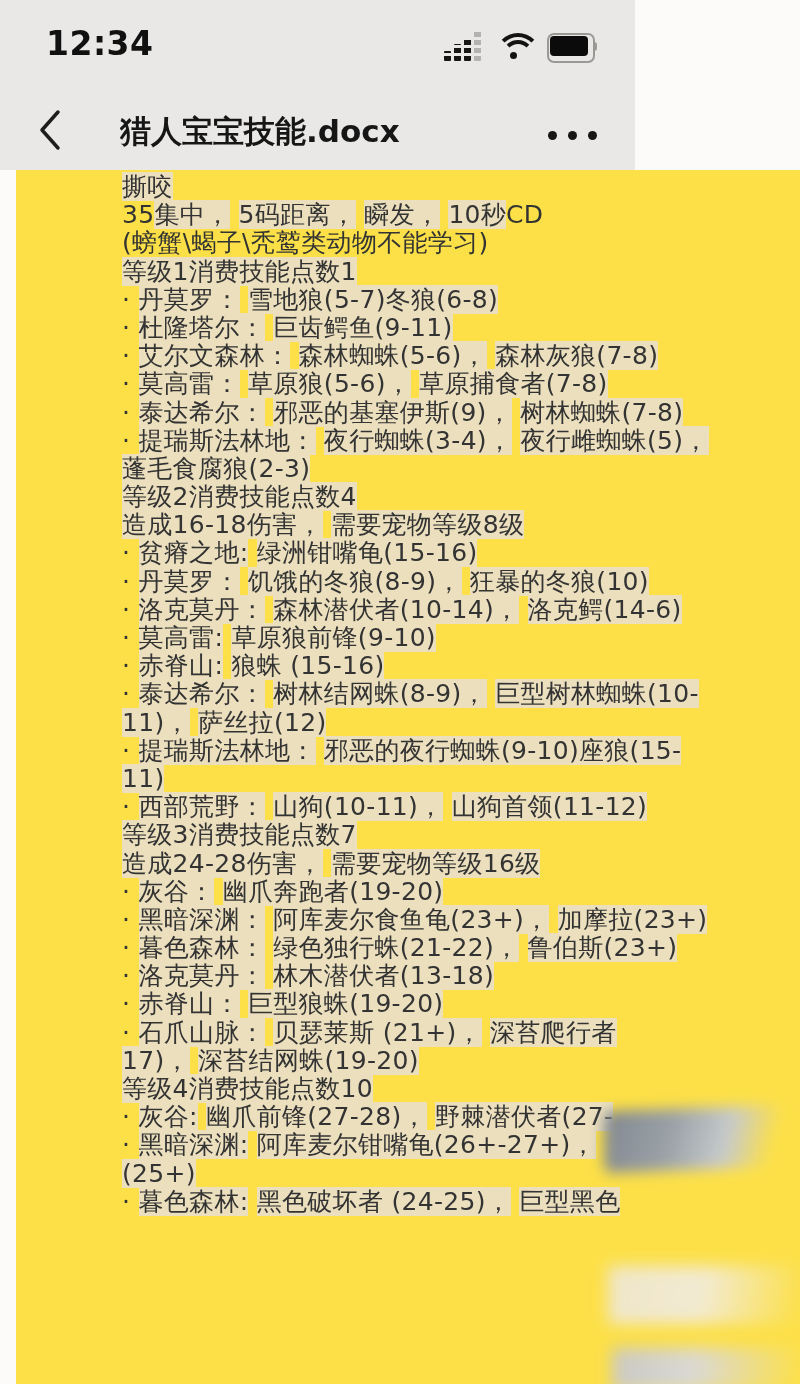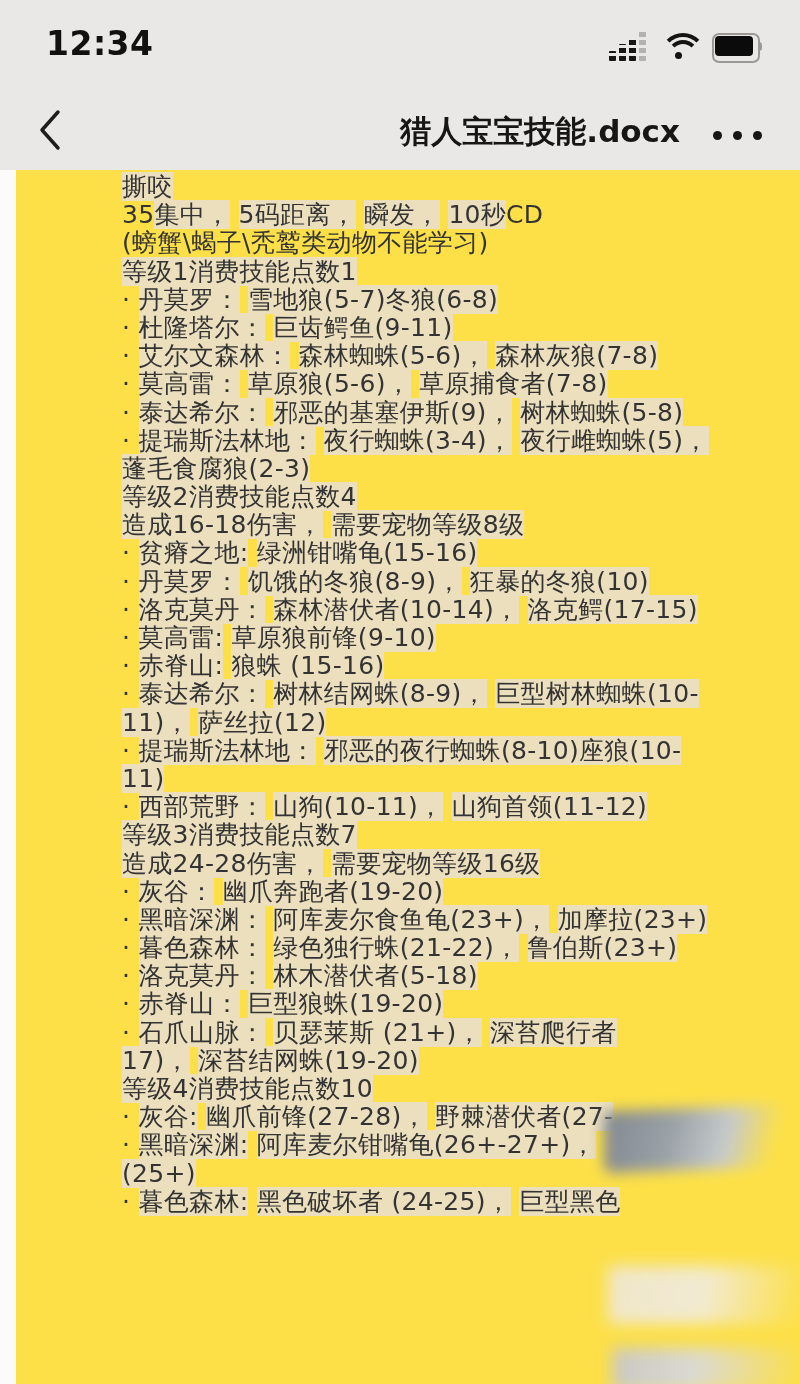--- a/index.html
+++ b/index.html
@@ -6,21 +6,21 @@
   body{
     width:800px;height:1384px;overflow:hidden;
     background:#fcfbf9;
     font-family:"DejaVu Sans","Liberation Sans",sans-serif;
     -webkit-font-smoothing:antialiased;
   }
   .screen{position:relative;width:800px;height:1384px;overflow:hidden;}
 
   
   .header{
-    position:absolute;top:0;left:0;width:800px;height:170px;
+    position:absolute;top:0;left:0;width:635px;height:170px;
     background:#e9e8e6;
   }
   .status-bar{position:absolute;top:0;left:0;right:0;height:78px;}
   .status-time{
     position:absolute;left:46px;top:24px;
     font-size:33px;font-weight:bold;color:#111;letter-spacing:.5px;
   }
   .status-icons{
     position:absolute;right:38px;top:30px;
     display:flex;align-items:center;gap:14px;height:32px;
@@ -56,21 +56,21 @@
     background:#9a9996;border-radius:0 3px 3px 0;
   }
 
   .nav-bar{position:absolute;left:0;right:0;top:92px;height:78px;}
   .back-button{
     position:absolute;left:28px;top:12px;width:44px;height:52px;
     display:flex;align-items:center;justify-content:center;cursor:pointer;
   }
   .nav-title{
     position:absolute;left:120px;right:120px;top:16px;height:46px;
-    text-align:right;line-height:46px;
+    text-align:left;line-height:46px;
     font-size:31px;font-weight:600;color:#161616;
     white-space:nowrap;overflow:hidden;
   }
   .more-menu{
     position:absolute;right:34px;top:24px;height:30px;
     display:flex;align-items:center;gap:11px;cursor:pointer;padding:4px;
   }
   .more-menu i{display:block;width:9px;height:9px;border-radius:50%;background:#161616;}
 
   
@@ -155,41 +155,41 @@
   <div class="doc">
     <div class="doc-body" id="doc-body">
         <div class="line"><span class="hl">撕咬</span></div>
         <div class="line"><span class="plain">35</span><span class="hl">集中，</span><span class="plain"> </span><span class="hl">5码距离，</span><span class="plain"> </span><span class="hl">瞬发，</span><span class="plain"> </span><span class="hl">10秒</span><span class="plain">CD</span></div>
         <div class="line"><span class="plain">(螃蟹\蝎子\秃鹫类动物不能学习)</span></div>
         <div class="line"><span class="hl">等级1消费技能点数1</span></div>
         <div class="line"><span class="plain">· </span><span class="hl">丹莫罗：</span><span class="plain"> </span><span class="hl">雪地狼(5-7)冬狼(6-8)</span></div>
         <div class="line"><span class="plain">· </span><span class="hl">杜隆塔尔：</span><span class="plain"> </span><span class="hl">巨齿鳄鱼(9-11)</span></div>
         <div class="line"><span class="plain">· </span><span class="hl">艾尔文森林：</span><span class="plain"> </span><span class="hl">森林蜘蛛(5-6)，</span><span class="plain"> </span><span class="hl">森林灰狼(7-8)</span></div>
         <div class="line"><span class="plain">· </span><span class="hl">莫高雷：</span><span class="plain"> </span><span class="hl">草原狼(5-6)，</span><span class="plain"> </span><span class="hl">草原捕食者(7-8)</span></div>
-        <div class="line"><span class="plain">· </span><span class="hl">泰达希尔：</span><span class="plain"> </span><span class="hl">邪恶的基塞伊斯(9)，</span><span class="plain"> </span><span class="hl">树林蜘蛛(5-8)</span></div>
+        <div class="line"><span class="plain">· </span><span class="hl">泰达希尔：</span><span class="plain"> </span><span class="hl">邪恶的基塞伊斯(9)，</span><span class="plain"> </span><span class="hl">树林蜘蛛(7-8)</span></div>
         <div class="line"><span class="plain">· </span><span class="hl">提瑞斯法林地：</span><span class="plain"> </span><span class="hl">夜行蜘蛛(3-4)，</span><span class="plain"> </span><span class="hl">夜行雌蜘蛛(5)，</span></div>
         <div class="line"><span class="hl">蓬毛食腐狼(2-3)</span></div>
         <div class="line"><span class="hl">等级2消费技能点数4</span></div>
         <div class="line"><span class="hl">造成16-18伤害，</span><span class="plain"> </span><span class="hl">需要宠物等级8级</span></div>
         <div class="line"><span class="plain">· </span><span class="hl">贫瘠之地:</span><span class="plain"> </span><span class="hl">绿洲钳嘴龟(15-16)</span></div>
         <div class="line"><span class="plain">· </span><span class="hl">丹莫罗：</span><span class="plain"> </span><span class="hl">饥饿的冬狼(8-9)，</span><span class="plain"> </span><span class="hl">狂暴的冬狼(10)</span></div>
-        <div class="line"><span class="plain">· </span><span class="hl">洛克莫丹：</span><span class="plain"> </span><span class="hl">森林潜伏者(10-14)，</span><span class="plain"> </span><span class="hl">洛克鳄(17-15)</span></div>
+        <div class="line"><span class="plain">· </span><span class="hl">洛克莫丹：</span><span class="plain"> </span><span class="hl">森林潜伏者(10-14)，</span><span class="plain"> </span><span class="hl">洛克鳄(14-6)</span></div>
         <div class="line"><span class="plain">· </span><span class="hl">莫高雷:</span><span class="plain"> </span><span class="hl">草原狼前锋(9-10)</span></div>
         <div class="line"><span class="plain">· </span><span class="hl">赤脊山:</span><span class="plain"> </span><span class="hl">狼蛛 (15-16)</span></div>
         <div class="line"><span class="plain">· </span><span class="hl">泰达希尔：</span><span class="plain"> </span><span class="hl">树林结网蛛(8-9)，</span><span class="plain"> </span><span class="hl">巨型树林蜘蛛(10-</span></div>
         <div class="line"><span class="hl">11)，</span><span class="plain"> </span><span class="hl">萨丝拉(12)</span></div>
-        <div class="line"><span class="plain">· </span><span class="hl">提瑞斯法林地：</span><span class="plain"> </span><span class="hl">邪恶的夜行蜘蛛(8-10)座狼(10-</span></div>
+        <div class="line"><span class="plain">· </span><span class="hl">提瑞斯法林地：</span><span class="plain"> </span><span class="hl">邪恶的夜行蜘蛛(9-10)座狼(15-</span></div>
         <div class="line"><span class="hl">11)</span></div>
         <div class="line"><span class="plain">· </span><span class="hl">西部荒野：</span><span class="plain"> </span><span class="hl">山狗(10-11)，</span><span class="plain"> </span><span class="hl">山狗首领(11-12)</span></div>
         <div class="line"><span class="hl">等级3消费技能点数7</span></div>
         <div class="line"><span class="hl">造成24-28伤害，</span><span class="plain"> </span><span class="hl">需要宠物等级16级</span></div>
         <div class="line"><span class="plain">· </span><span class="hl">灰谷：</span><span class="plain"> </span><span class="hl">幽爪奔跑者(19-20)</span></div>
         <div class="line"><span class="plain">· </span><span class="hl">黑暗深渊：</span><span class="plain"> </span><span class="hl">阿库麦尔食鱼龟(23+)，</span><span class="plain"> </span><span class="hl">加摩拉(23+)</span></div>
         <div class="line"><span class="plain">· </span><span class="hl">暮色森林：</span><span class="plain"> </span><span class="hl">绿色独行蛛(21-22)，</span><span class="plain"> </span><span class="hl">鲁伯斯(23+)</span></div>
-        <div class="line"><span class="plain">· </span><span class="hl">洛克莫丹：</span><span class="plain"> </span><span class="hl">林木潜伏者(5-18)</span></div>
+        <div class="line"><span class="plain">· </span><span class="hl">洛克莫丹：</span><span class="plain"> </span><span class="hl">林木潜伏者(13-18)</span></div>
         <div class="line"><span class="plain">· </span><span class="hl">赤脊山：</span><span class="plain"> </span><span class="hl">巨型狼蛛(19-20)</span></div>
         <div class="line"><span class="plain">· </span><span class="hl">石爪山脉：</span><span class="plain"> </span><span class="hl">贝瑟莱斯 (21+)，</span><span class="plain"> </span><span class="hl">深苔爬行者</span></div>
         <div class="line"><span class="hl">17)，</span><span class="plain"> </span><span class="hl">深苔结网蛛(19-20)</span></div>
         <div class="line"><span class="hl">等级4消费技能点数10</span></div>
         <div class="line"><span class="plain">· </span><span class="hl">灰谷:</span><span class="plain"> </span><span class="hl">幽爪前锋(27-28)，</span><span class="plain"> </span><span class="hl">野棘潜伏者(27-</span></div>
         <div class="line"><span class="plain">· </span><span class="hl">黑暗深渊:</span><span class="plain"> </span><span class="hl">阿库麦尔钳嘴龟(26+-27+)，</span></div>
         <div class="line"><span class="hl">(25+)</span></div>
         <div class="line"><span class="plain">· </span><span class="hl">暮色森林:</span><span class="plain"> </span><span class="hl">黑色破坏者 (24-25)，</span><span class="plain"> </span><span class="hl">巨型黑色</span></div>
       </div>
     <div class="smudge smudge-a"></div>

